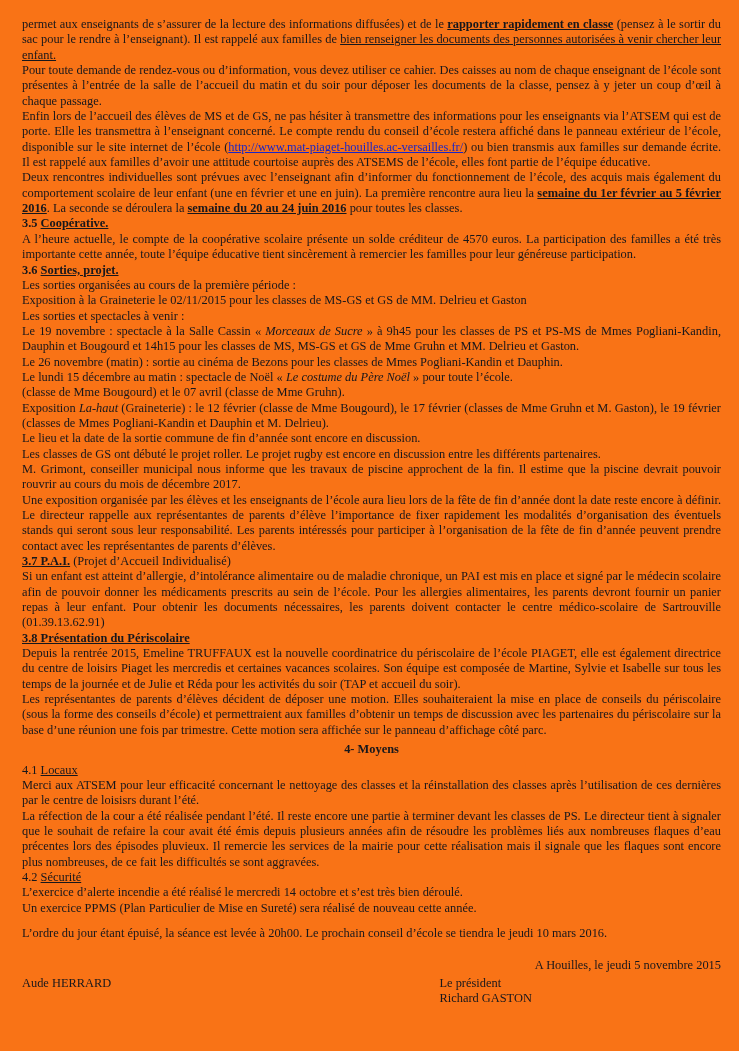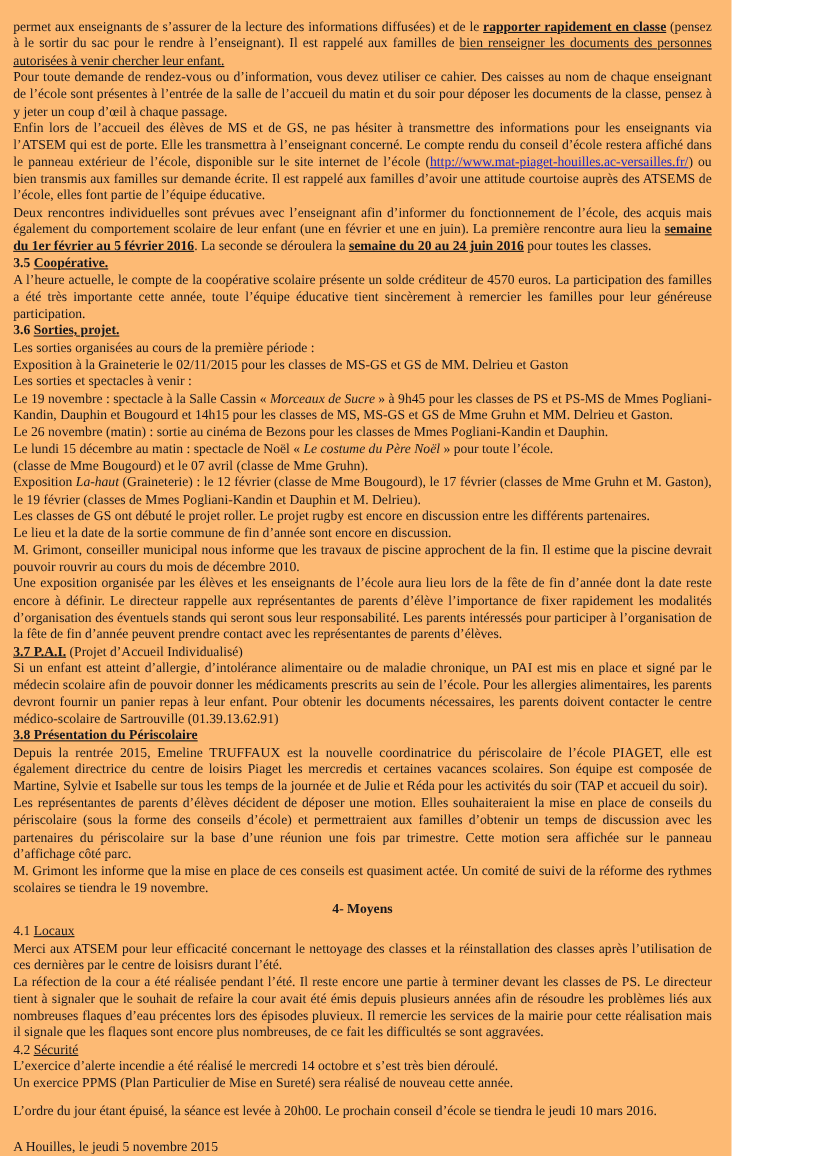--- a/index.html
+++ b/index.html
@@ -2,25 +2,25 @@
 <html lang="fr"><head>
 <meta charset="utf-8">
 <style>
   html, body {
     margin: 0;
     padding: 0;
     background: #ffffff;
   }
   .page {
     position: relative;
-    width: 665px;
+    width: 739px;
     height: 1051px;
-    background: #fdba74;
+    background: #f97316;
     box-sizing: border-box;
-    padding: 17px 18px 0 12px;
+    padding: 17px 18px 0 22px;
     font-family: "Liberation Serif", "DejaVu Serif", serif;
     font-size: 12.4px;
     line-height: 15.35px;
     color: #17171c;
     overflow: hidden;
   }
   p {
     margin: 0;
     padding: 0;
     text-align: left;
@@ -44,21 +44,21 @@
   }
   .heading-center {
     text-align: center;
     font-weight: bold;
     margin-top: 4px;
     margin-bottom: 5px;
   }
   .spacer-sm { height: 10px; }
   .spacer-md { height: 15px; }
   .closing-date {
-    text-align: left;
+    text-align: right;
     margin-top: 2px;
   }
   .sig-row {
     display: flex;
     width: 100%;
     margin-top: 2px;
   }
   .sig-col {
     width: 50%;
     text-align: center;
@@ -94,34 +94,33 @@
 
   <p>Le 26 novembre (matin) : sortie au cinéma de Bezons pour les classes de Mmes Pogliani-Kandin et Dauphin.</p>
 
   <p><span>Le lundi 15 décembre au matin : spectacle de Noël « </span><span class="it">Le costume du Père Noël</span><span> » pour toute l’école.</span></p>
 
 
   <p>(classe de Mme Bougourd) et le 07 avril (classe de Mme Gruhn).</p>
 
   <p class="just"><span>Exposition </span><span class="it">La-haut</span><span> (Graineterie) : le 12 février (classe de Mme Bougourd), le 17 février (classes de Mme Gruhn et M. Gaston), le 19 février (classes de Mmes Pogliani-Kandin et Dauphin et M. Delrieu).</span></p>
 
+  <p>Le lieu et la date de la sortie commune de fin d’année sont encore en discussion.</p>
   <p>Les classes de GS ont débuté le projet roller. Le projet rugby est encore en discussion entre les différents partenaires.</p>
-  <p>Le lieu et la date de la sortie commune de fin d’année sont encore en discussion.</p>
-  <p class="just">M. Grimont, conseiller municipal nous informe que les travaux de piscine approchent de la fin. Il estime que la piscine devrait pouvoir rouvrir au cours du mois de décembre 2010.</p>
+  <p class="just">M. Grimont, conseiller municipal nous informe que les travaux de piscine approchent de la fin. Il estime que la piscine devrait pouvoir rouvrir au cours du mois de décembre 2017.</p>
   <p class="just">Une exposition organisée par les élèves et les enseignants de l’école aura lieu lors de la fête de fin d’année dont la date reste encore à définir. Le directeur rappelle aux représentantes de parents d’élève l’importance de fixer rapidement les modalités d’organisation des éventuels stands qui seront sous leur responsabilité. Les parents intéressés pour participer à l’organisation de la fête de fin d’année peuvent prendre contact avec les représentantes de parents d’élèves.</p>
 
   <p><span class="bu">3.7 P.A.I.</span><span> (Projet d’Accueil Individualisé)</span></p>
 
   <p class="just">Si un enfant est atteint d’allergie, d’intolérance alimentaire ou de maladie chronique, un PAI est mis en place et signé par le médecin scolaire afin de pouvoir donner les médicaments prescrits au sein de l’école. Pour les allergies alimentaires, les parents devront fournir un panier repas à leur enfant. Pour obtenir les documents nécessaires, les parents doivent contacter le centre médico-scolaire de Sartrouville (01.39.13.62.91)</p>
 
   <p><span class="bu">3.8 Présentation du Périscolaire</span></p>
 
   <p class="just">Depuis la rentrée 2015, Emeline TRUFFAUX est la nouvelle coordinatrice du périscolaire de l’école PIAGET, elle est également directrice du centre de loisirs Piaget les mercredis et certaines vacances scolaires. Son équipe est composée de Martine, Sylvie et Isabelle sur tous les temps de la journée et de Julie et Réda pour les activités du soir (TAP et accueil du soir).</p>
   <p class="just">Les représentantes de parents d’élèves décident de déposer une motion. Elles souhaiteraient la mise en place de conseils du périscolaire (sous la forme des conseils d’école) et permettraient aux familles d’obtenir un temps de discussion avec les partenaires du périscolaire sur la base d’une réunion une fois par trimestre. Cette motion sera affichée sur le panneau d’affichage côté parc.</p>
-  <p class="just">M. Grimont les informe que la mise en place de ces conseils est quasiment actée. Un comité de suivi de la réforme des rythmes scolaires se tiendra le 19 novembre.</p>
 
   <p class="heading-center">4- Moyens</p>
 
   <p><span>4.1 </span><span class="u">Locaux</span></p>
 
   <p class="just">Merci aux ATSEM pour leur efficacité concernant le nettoyage des classes et la réinstallation des classes après l’utilisation de ces dernières par le centre de loisisrs durant l’été.</p>
   <p class="just">La réfection de la cour a été réalisée pendant l’été. Il reste encore une partie à terminer devant les classes de PS. Le directeur tient à signaler que le souhait de refaire la cour avait été émis depuis plusieurs années afin de résoudre les problèmes liés aux nombreuses flaques d’eau précentes lors des épisodes pluvieux. Il remercie les services de la mairie pour cette réalisation mais il signale que les flaques sont encore plus nombreuses, de ce fait les difficultés se sont aggravées.</p>
 
   <p><span>4.2 </span><span class="u">Sécurité</span></p>
 

